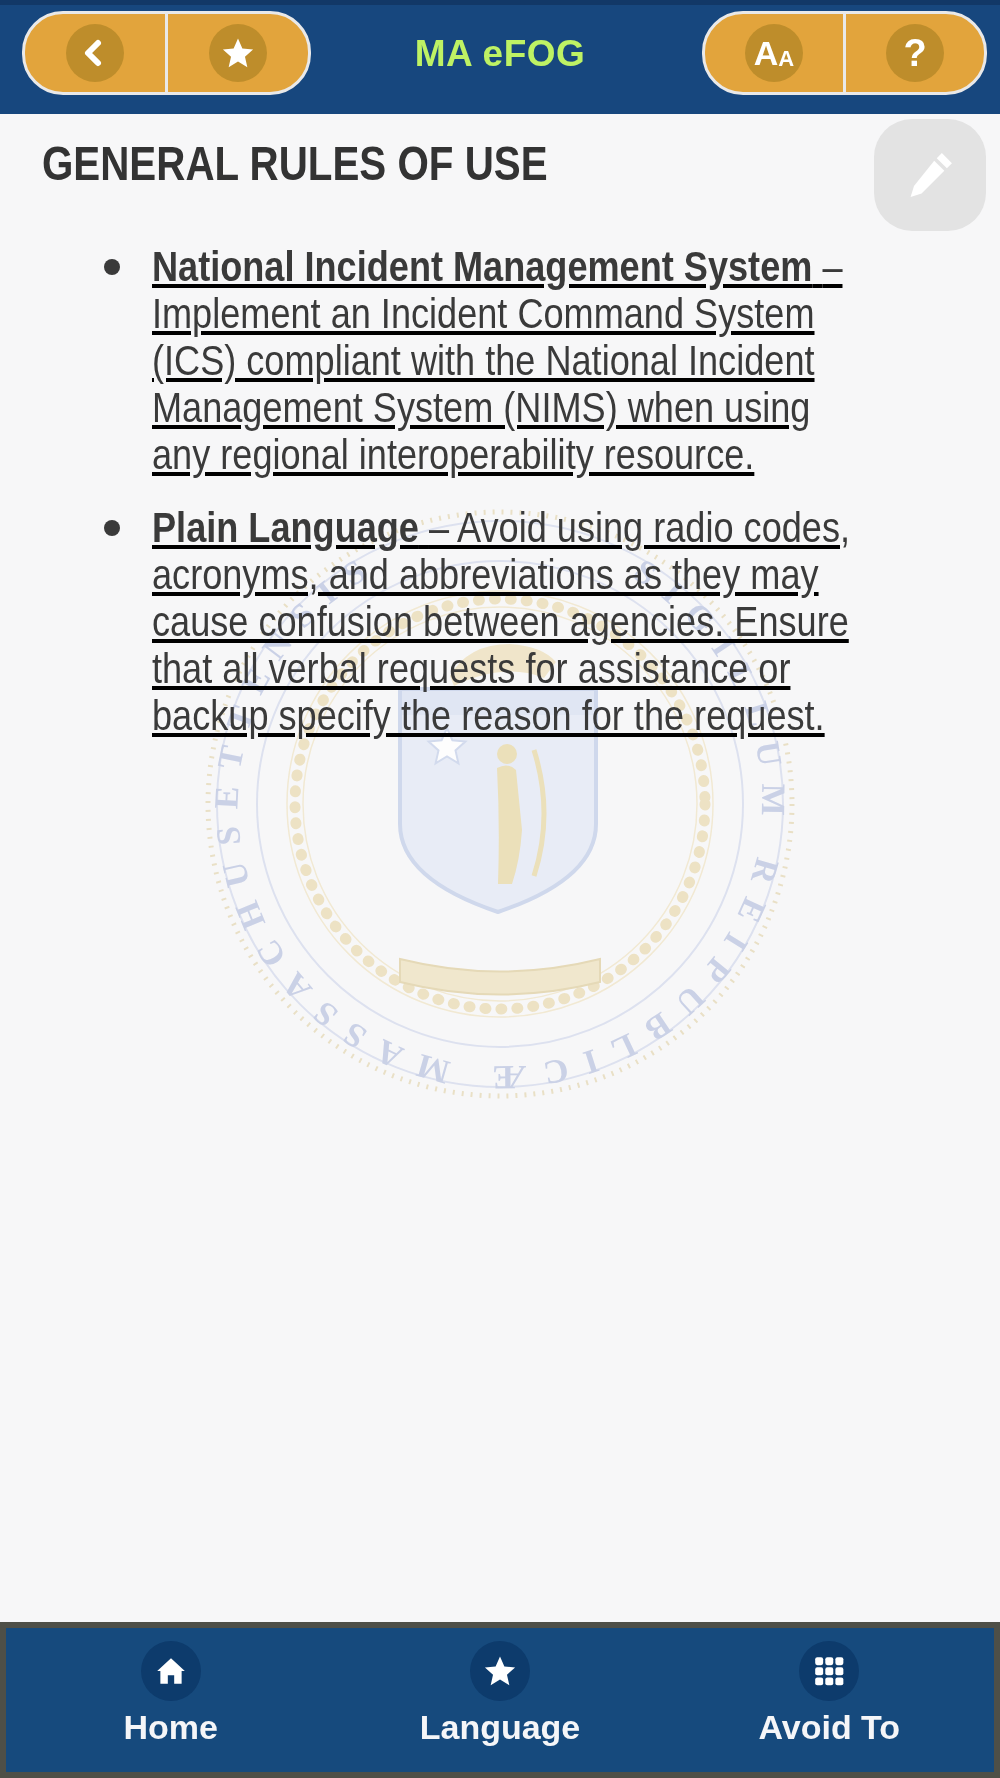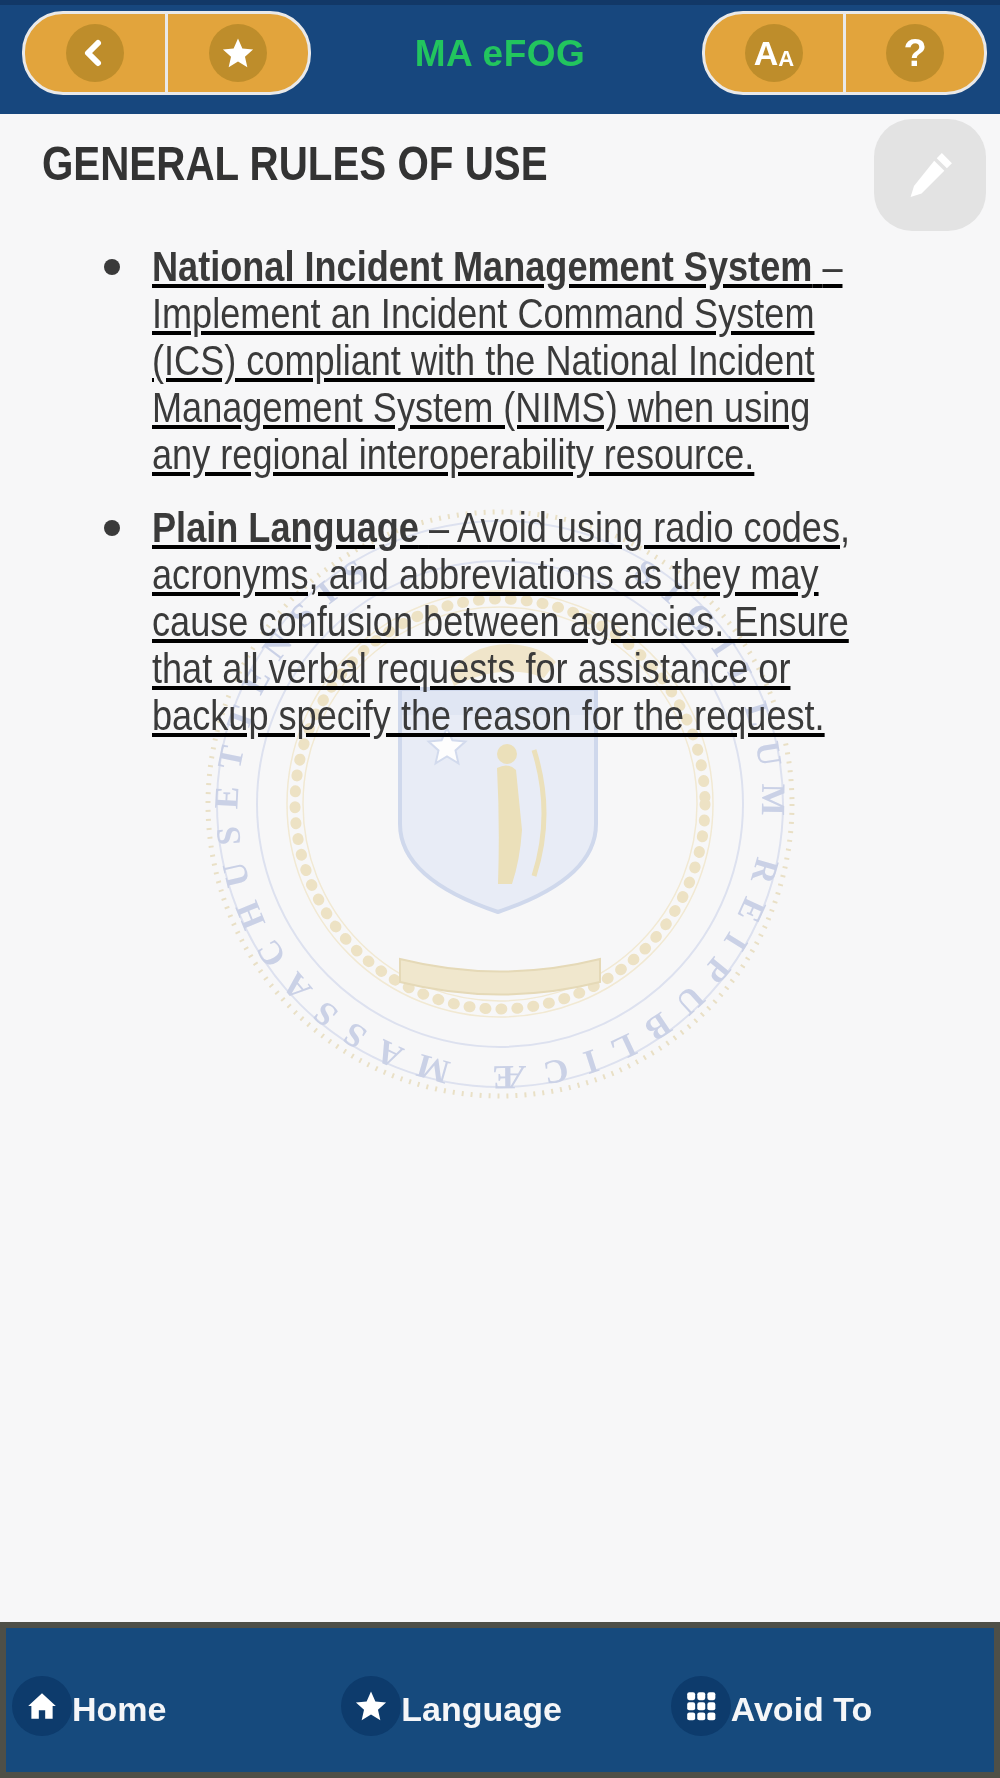--- a/index.html
+++ b/index.html
@@ -7,21 +7,21 @@
     position:relative;width:1000px;height:1778px;overflow:hidden;
     background:#F7F7F8;font-family:"Liberation Sans",sans-serif;
   }
   
   .header{
     position:absolute;top:0;left:0;width:1000px;height:114px;
     background:#17477E;box-shadow:inset 0 5px 0 rgba(8,30,60,.35);
   }
   .header-title{
     position:absolute;left:0;right:0;top:33px;text-align:center;
-    font-size:37px;font-weight:bold;color:#22c55e;letter-spacing:.5px;
+    font-size:37px;font-weight:bold;color:#bef264;letter-spacing:.5px;
   }
   .pill{
     position:absolute;top:11px;height:78px;border:3px solid #E9E9E9;
     border-radius:41px;background:#E2A43C;display:flex;align-items:stretch;
     box-sizing:content-box;
   }
   .pill-left{left:22px;width:283px;}
   .pill-right{right:13px;width:279px;}
   .pill-seg{
     flex:1;display:flex;align-items:center;justify-content:center;
@@ -64,21 +64,21 @@
     transform:scaleX(0.84);transform-origin:left top;
   }
   .li-term{font-weight:bold;}
   
   .navbar{
     position:absolute;left:0;bottom:0;width:1000px;height:156px;
     box-sizing:border-box;border:6px solid #4E4F47;background:#164A7D;
     display:flex;align-items:stretch;z-index:3;
   }
   .nav-item{
-    flex:1;display:flex;flex-direction:row;align-items:center;
+    flex:1;display:flex;flex-direction:column;align-items:center;
     padding-top:13px;background:transparent;border:none;cursor:pointer;
   }
   .nav-circle{
     width:60px;height:60px;border-radius:50%;background:#0D3B6C;
     display:flex;align-items:center;justify-content:center;
   }
   .nav-label{margin-top:7px;font-size:34px;font-weight:bold;color:#F5F6F8;}
 </style>
 </head>
 <body>

